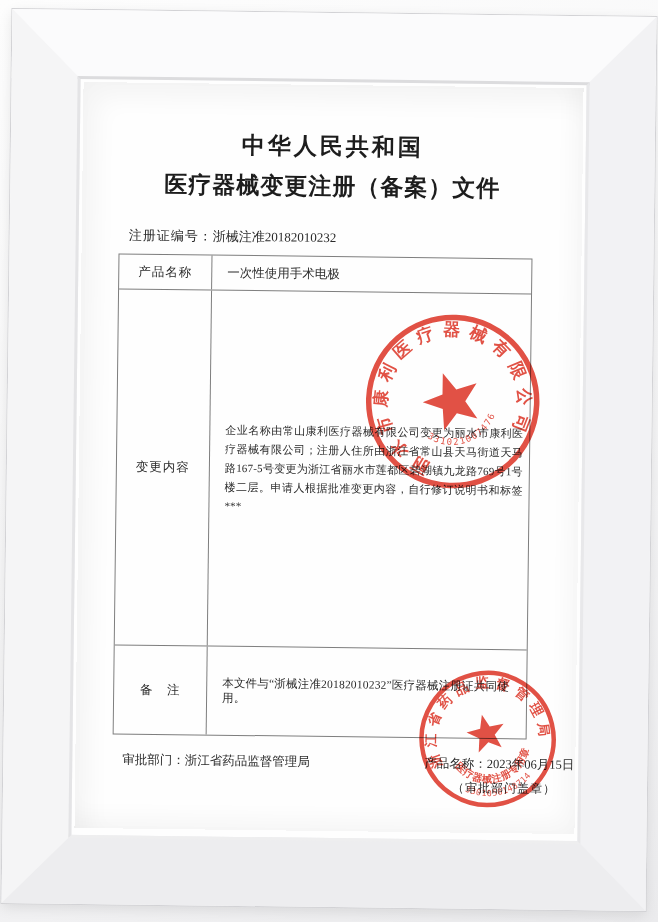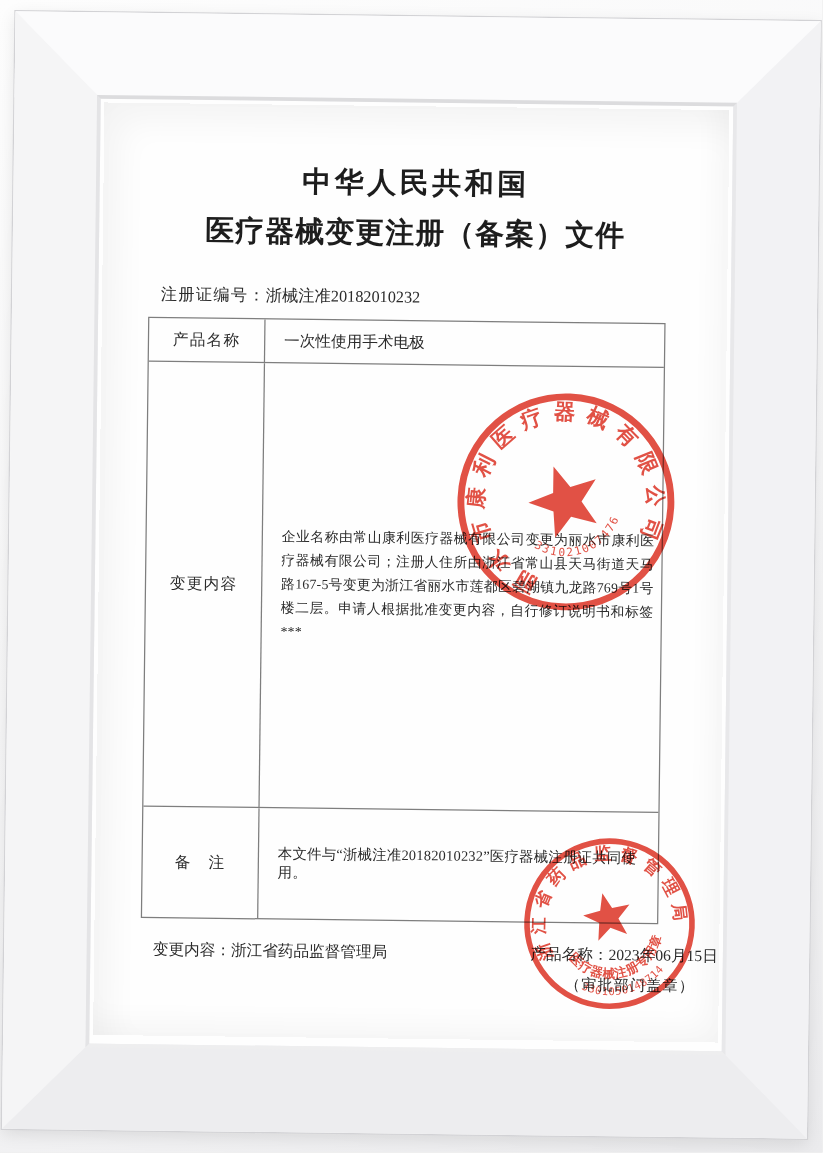--- a/index.html
+++ b/index.html
@@ -92,21 +92,21 @@
           </div>
         </div>
         <div class="trow trow-3">
           <div class="cell-label">备　注</div>
           <div class="cell-value">本文件与“浙械注准20182010232”医疗器械注册证共同使用。</div>
         </div>
       </div>
 
       <div class="approval">
         <div class="approval-left">
-          <span>变更内容：</span><span>浙江省药品监督管理局</span>
+          <span>审批部门：</span><span>浙江省药品监督管理局</span>
         </div>
         <div class="approval-right">
           <div>
             <span>产品名称：</span><span>2023年06月15日</span>
           </div>
           <div class="seal-note">（审批部门盖章）</div>
         </div>
       </div>
 
       <svg class="seal seal-company" viewBox="0 0 190 190" xmlns="http://www.w3.org/2000/svg">

